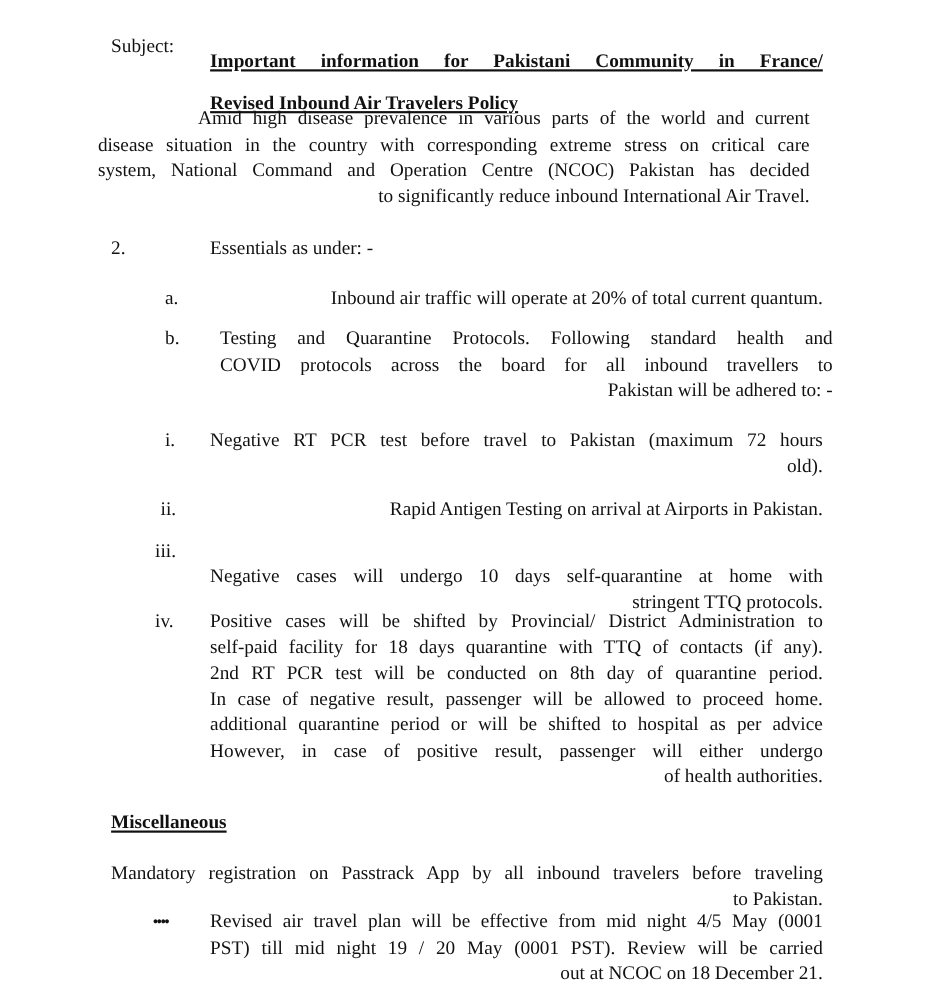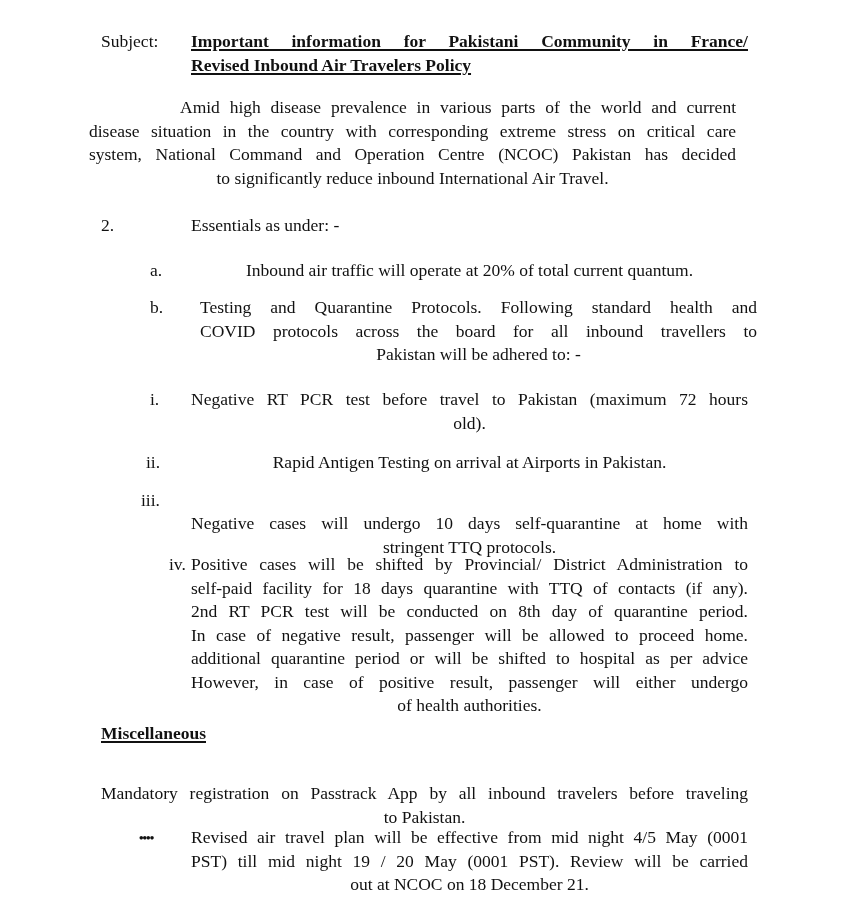--- a/index.html
+++ b/index.html
@@ -2,23 +2,23 @@
 <html><head>
 <meta charset="utf-8">
 <style>
   html, body { margin: 0; padding: 0; background: #ffffff; }
   body {
     width: 849px; height: 900px; overflow: hidden; position: relative;
     font-family: "Liberation Serif", "DejaVu Serif", serif;
     color: #111111; font-size: 17.5px; line-height: 23.5px;
   }
   .abs { position: absolute; }
-  .bold-u { font-weight: bold; text-decoration: underline; text-decoration-thickness: 1.5px; text-underline-offset: 2px; }
+  .bold-u { font-weight: bold; text-decoration: underline; text-decoration-thickness: 1.5px; text-underline-offset: 2px; margin-top: 14px; }
   .jline { display: block; text-align: justify; text-align-last: justify; white-space: normal; }
-  .lline { display: block; text-align: center; }
+  .lline { display: block; text-align: right; }
 </style>
 </head>
 <body>
 
 <div class="abs" style="left:101px; top:30px;">Subject:</div>
 <div class="abs" style="left:191px; top:30px; width:557px;">
   <span class="jline bold-u">Important information for Pakistani Community in France/</span>
   <span class="lline bold-u" style="display:inline-block;">Revised Inbound Air Travelers Policy</span>
 </div>
 
@@ -54,21 +54,21 @@
 <div class="abs" style="left:191px; top:451px; width:557px;">
   <span class="lline">Rapid Antigen Testing on arrival at Airports in Pakistan.</span>
 </div>
 
 <div class="abs" style="left:141px; top:489px;">iii.</div>
 <div class="abs" style="left:191px; top:489px; width:557px;margin-top:23px;">
   <span class="jline">Negative cases will undergo 10 days self-quarantine at home with</span>
   <span class="lline">stringent TTQ protocols.</span>
 </div>
 
-<div class="abs" style="left:141px; top:553px;margin-left:28px;">iv.</div>
+<div class="abs" style="left:141px; top:553px;">iv.</div>
 <div class="abs" style="left:191px; top:553px; width:557px;">
   <span class="jline">Positive cases will be shifted by Provincial/ District Administration to</span>
   <span class="jline">self-paid facility for 18 days quarantine with TTQ of contacts (if any).</span>
   <span class="jline">2nd RT PCR test will be conducted on 8th day of quarantine period.</span>
   <span class="jline">In case of negative result, passenger will be allowed to proceed home.</span>
   <span class="jline">additional quarantine period or will be shifted to hospital as per advice</span>
   <span class="jline">However, in case of positive result, passenger will either undergo</span>
   <span class="lline">of health authorities.</span>
 </div>
 

